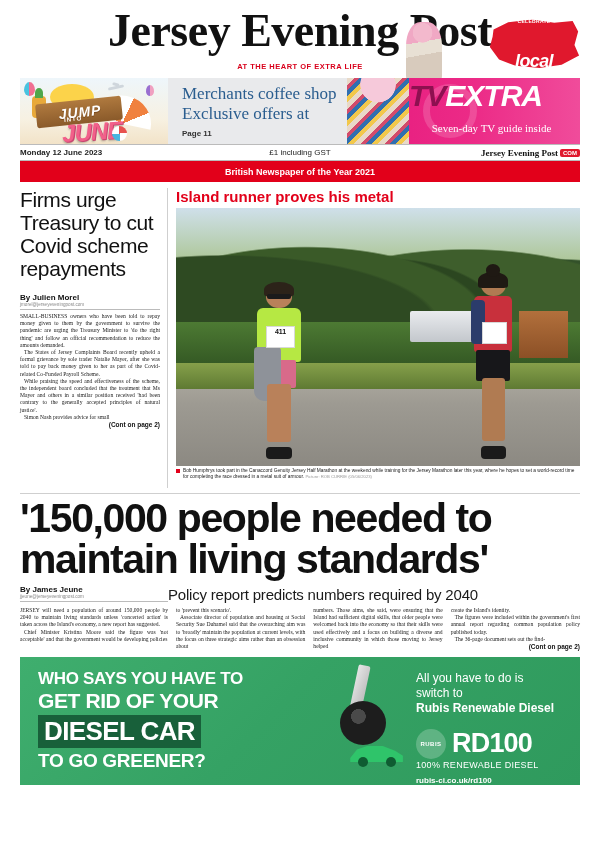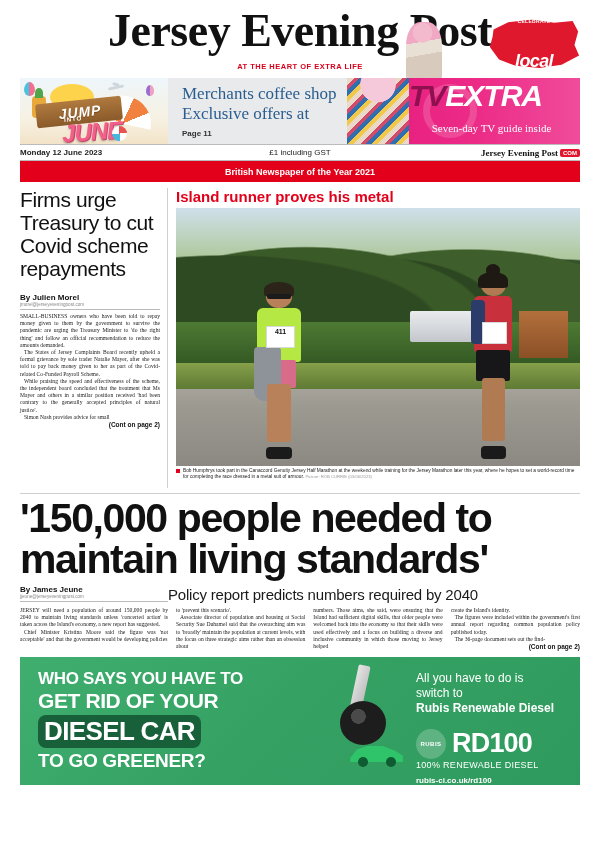--- a/index.html
+++ b/index.html
@@ -344,21 +344,20 @@
   }
   .ad-left { flex: 0 0 300px; padding: 12px 0 0 18px; color: #fff; }
   .ad-l1 { font-size: 17px; font-weight: bold; letter-spacing: -0.3px; }
   .ad-l2 { font-size: 21px; font-weight: bold; letter-spacing: -0.4px; line-height: 24px; }
   .ad-l3 {
     display: inline-block;
     background: #18603a; color: #fff;
     font-size: 26px; font-weight: bold;
     padding: 1px 6px; letter-spacing: -0.6px;
     margin: 2px 0;
-    border-radius: 8px;
   }
   .ad-l4 { font-size: 19px; font-weight: bold; letter-spacing: -0.3px; }
   .ad-mid { flex: 0 0 90px; position: relative; }
   .key-blade {
     position:absolute; left:34px; top:8px; width:12px; height:46px;
     background: linear-gradient(100deg,#e6e6e6,#b9b9b9);
     transform: rotate(12deg); border-radius:2px;
   }
   .key-head {
     position:absolute; left:20px; top:44px; width:46px; height:44px;

